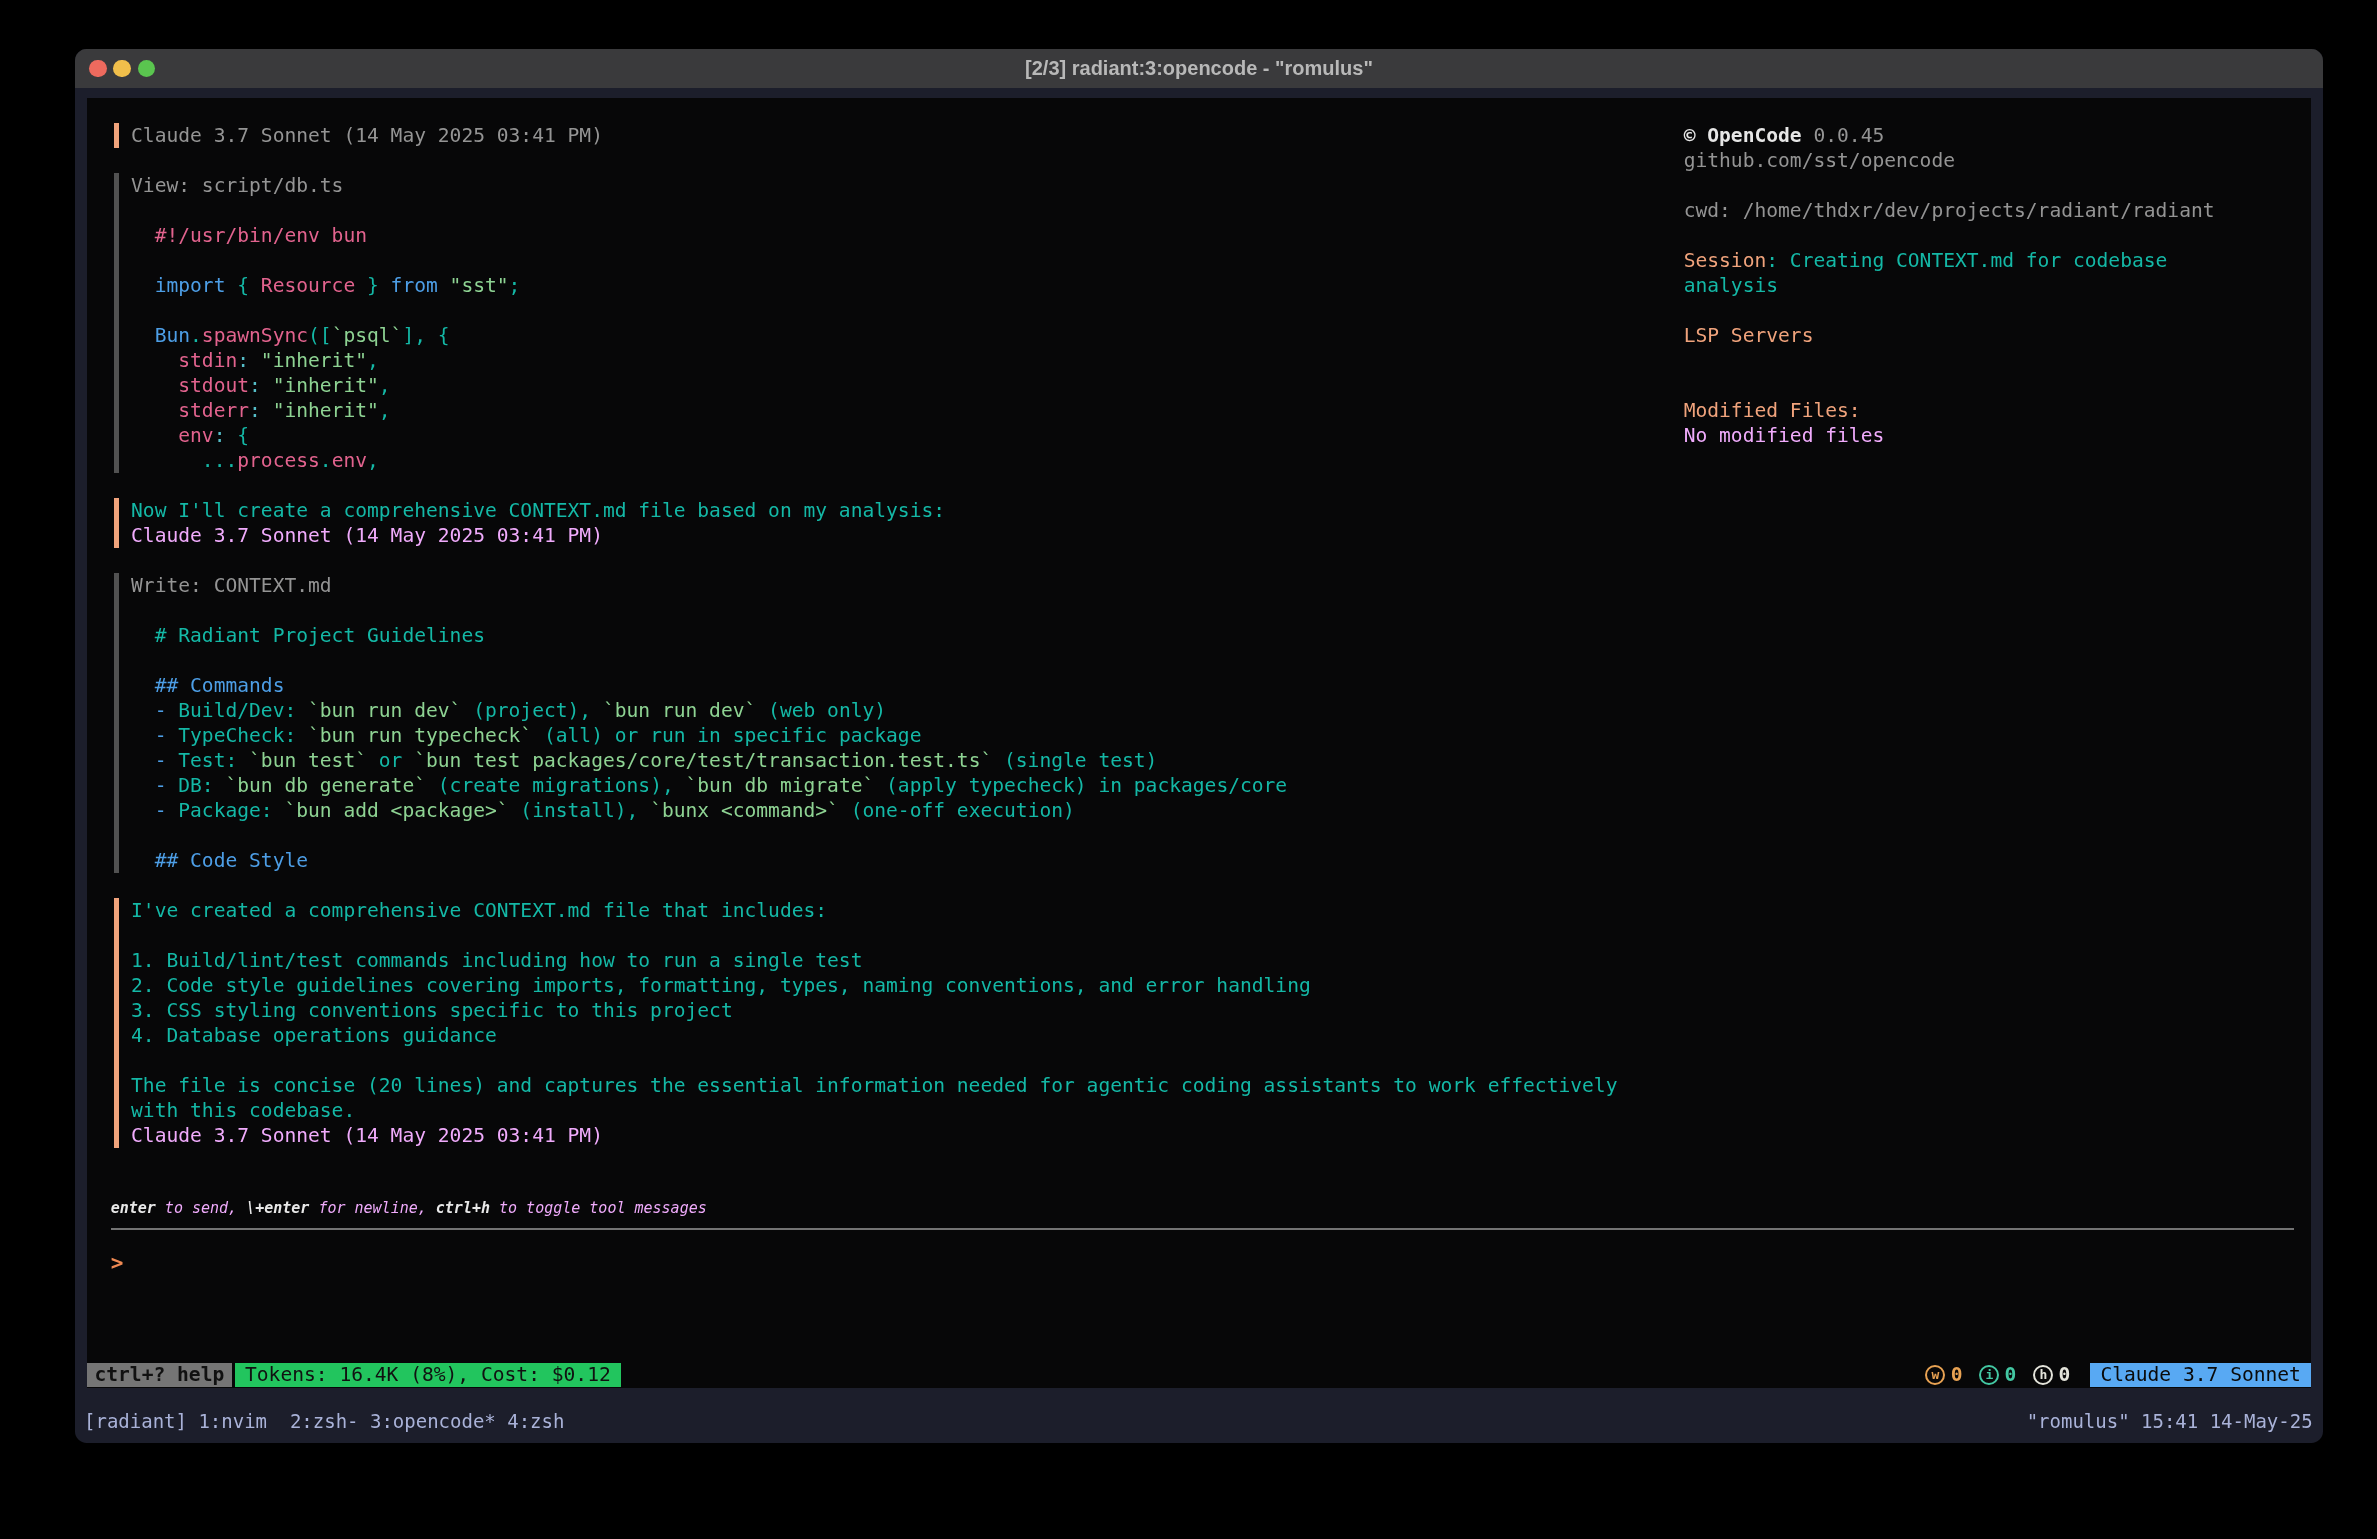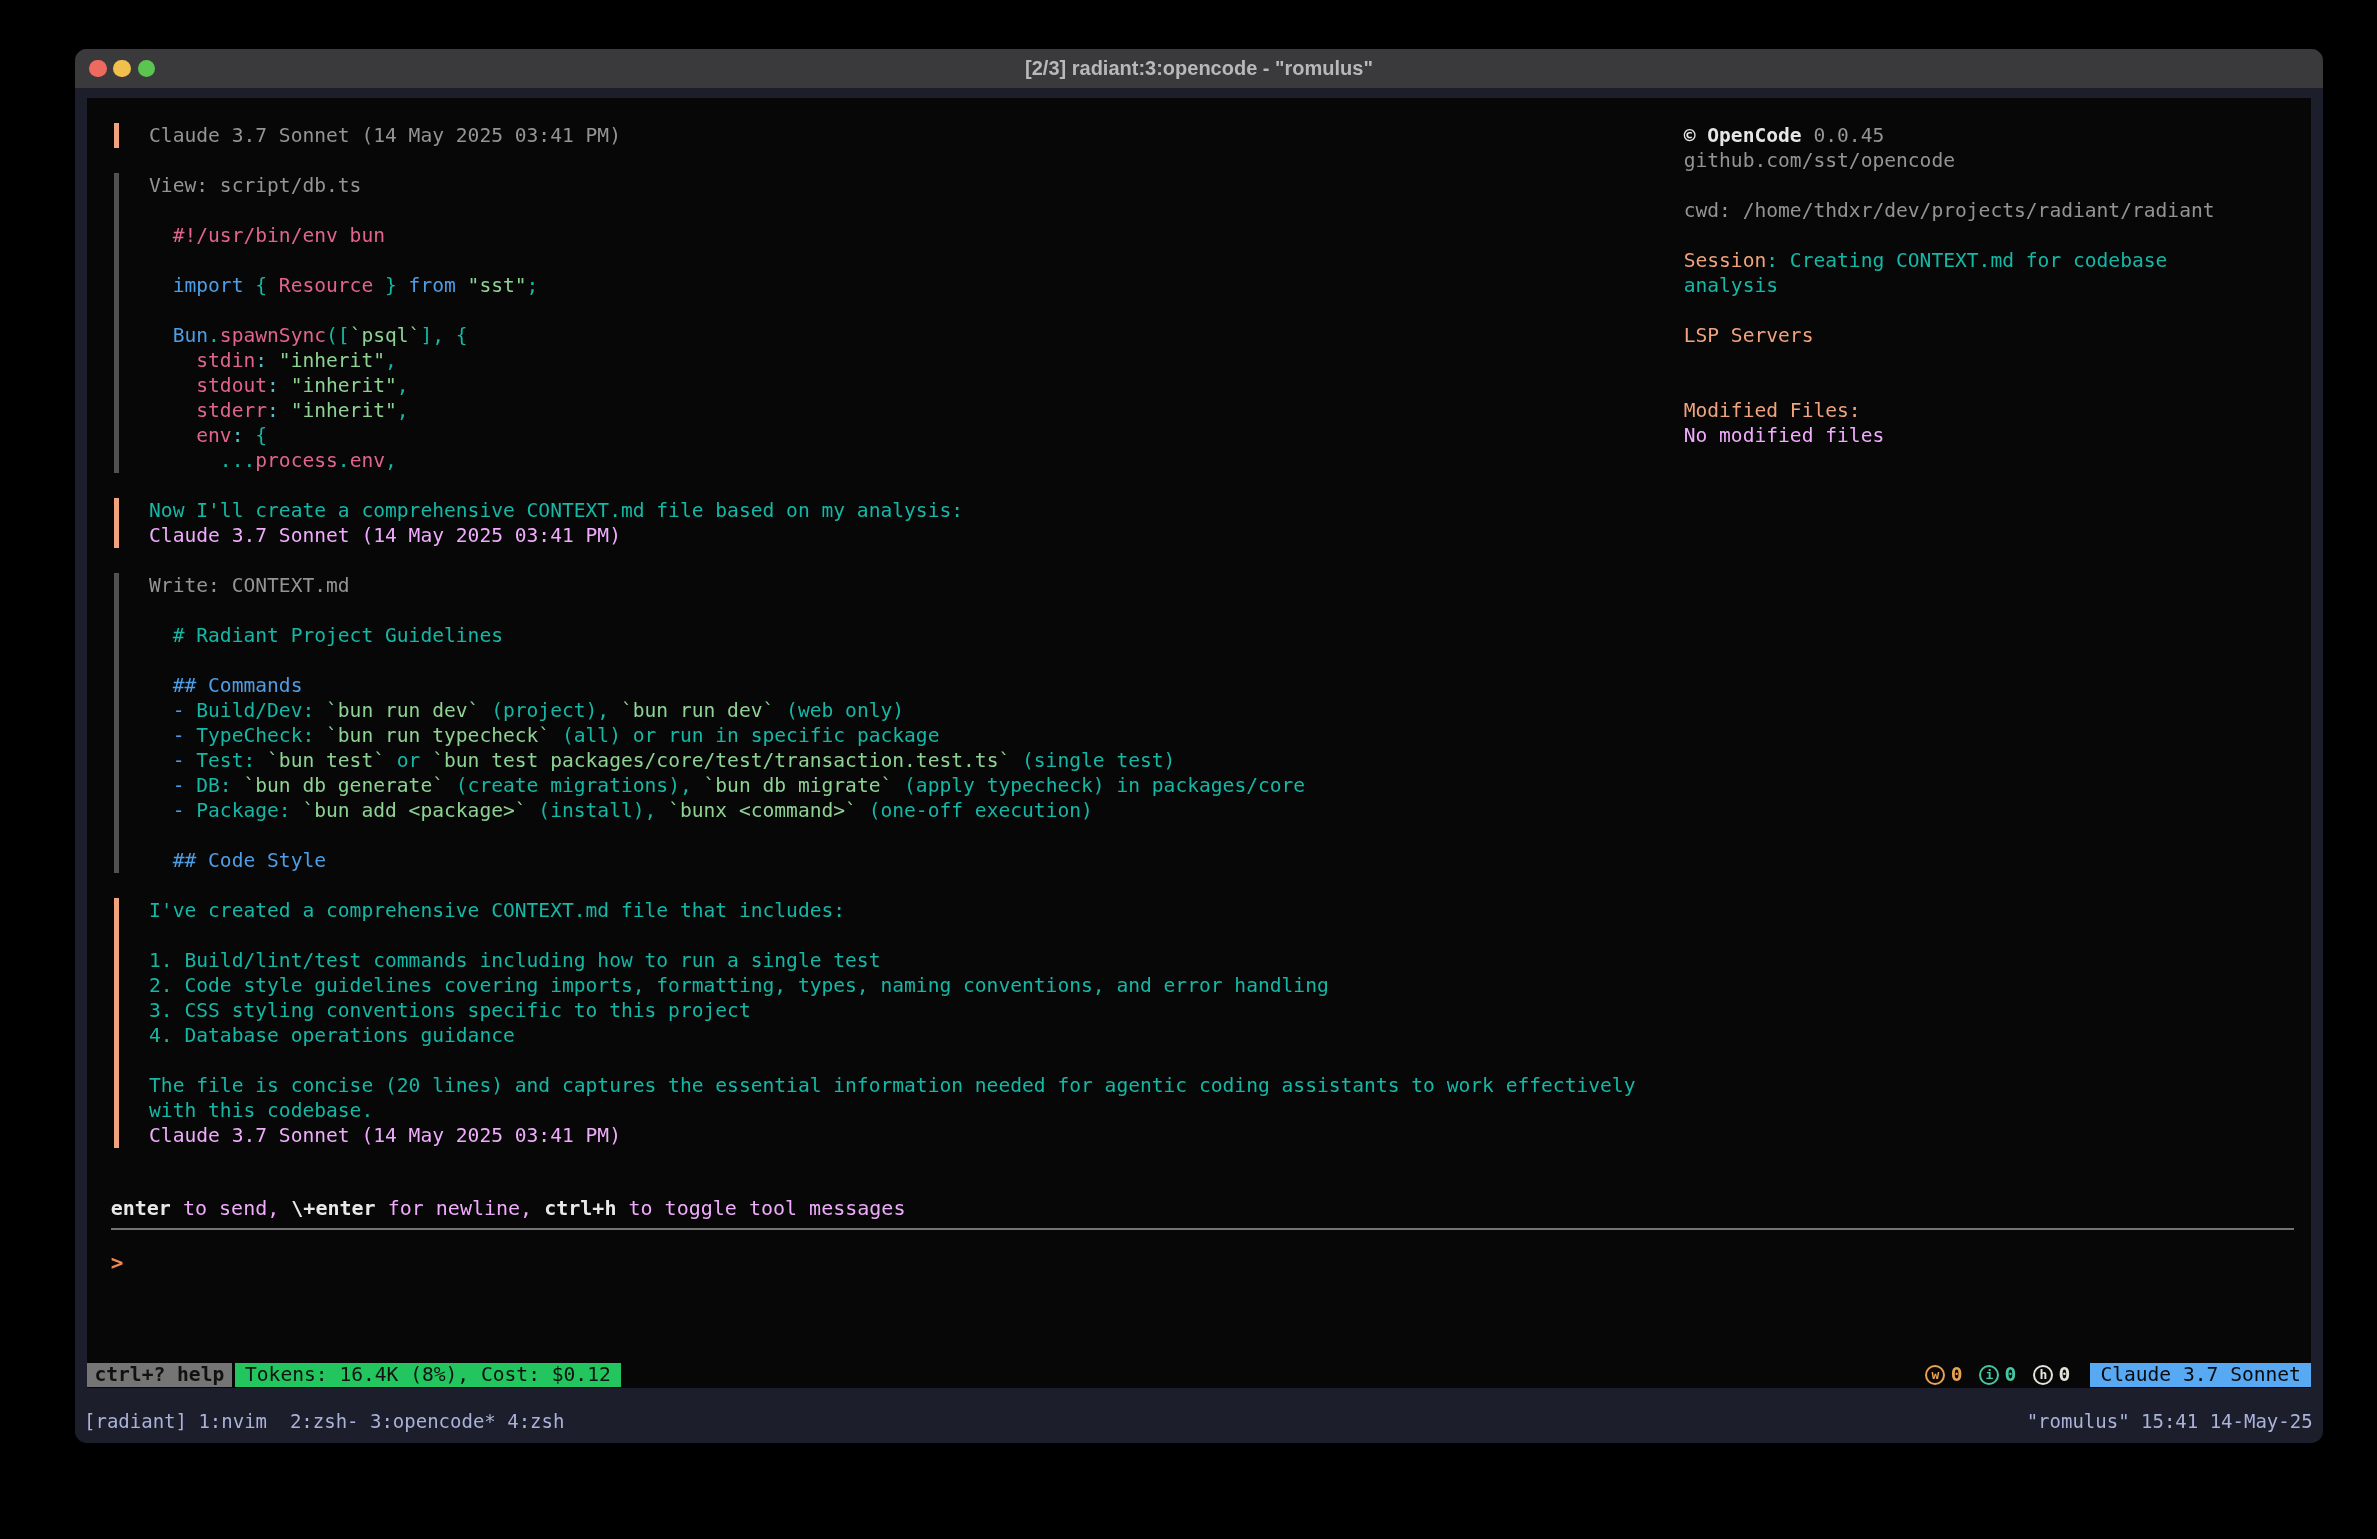--- a/index.html
+++ b/index.html
@@ -34,30 +34,30 @@
   .c-gray  { color:#949494; }
   .c-dim   { color:#f0abfc;margin-top:24px; }
   .c-blue  { color:#4d9ee6; }
   .c-pink  { color:#e2638e; }
   .c-green { color:#8ed393; }
   .c-cyan  { color:#55bec8; }
   .c-white { color:#e6e6e6; font-weight:bold; }
   .c-orange{ color:#f0a37c; font-weight:normal; }
 
   .main-col { width:1579px; }
-  .block { border-left:5.9px solid #515151; margin-left:14.4px; padding-left:30px;
+  .block { border-left:5.9px solid #515151; margin-left:14.4px; padding-left:12px;
            margin-bottom:25px; }
   .block.orange { border-left-color:#f0a37c; }
 
   
   .sidebar { position:absolute; left:1597px; top:25px; width:620px; }
 
   
   .help-line { margin:48px 0 0 11px; height:25px; line-height:25px;
-               white-space:pre; font-size:20px; }
+               white-space:pre; font-size:15px;font-style:italic; }
   .divider { height:2px; background:#737373; margin:6.5px 3.9px 0 11px; }
   .prompt-line { margin:15.7px 0 0 11px; height:25px; line-height:25px; }
   .prompt-char { color:#ee8953; font-size:21px; font-weight:bold; }
   .prompt-rest { display:inline-block; min-width:391px; height:25px; }
 
   
   .statusbar { position:absolute; left:0; right:0; bottom:1.3px; height:23.5px;
                display:flex; align-items:center; font-size:19.6px;
                padding-right:0; }
   .badge { height:23.5px; line-height:23.5px; white-space:pre; }

